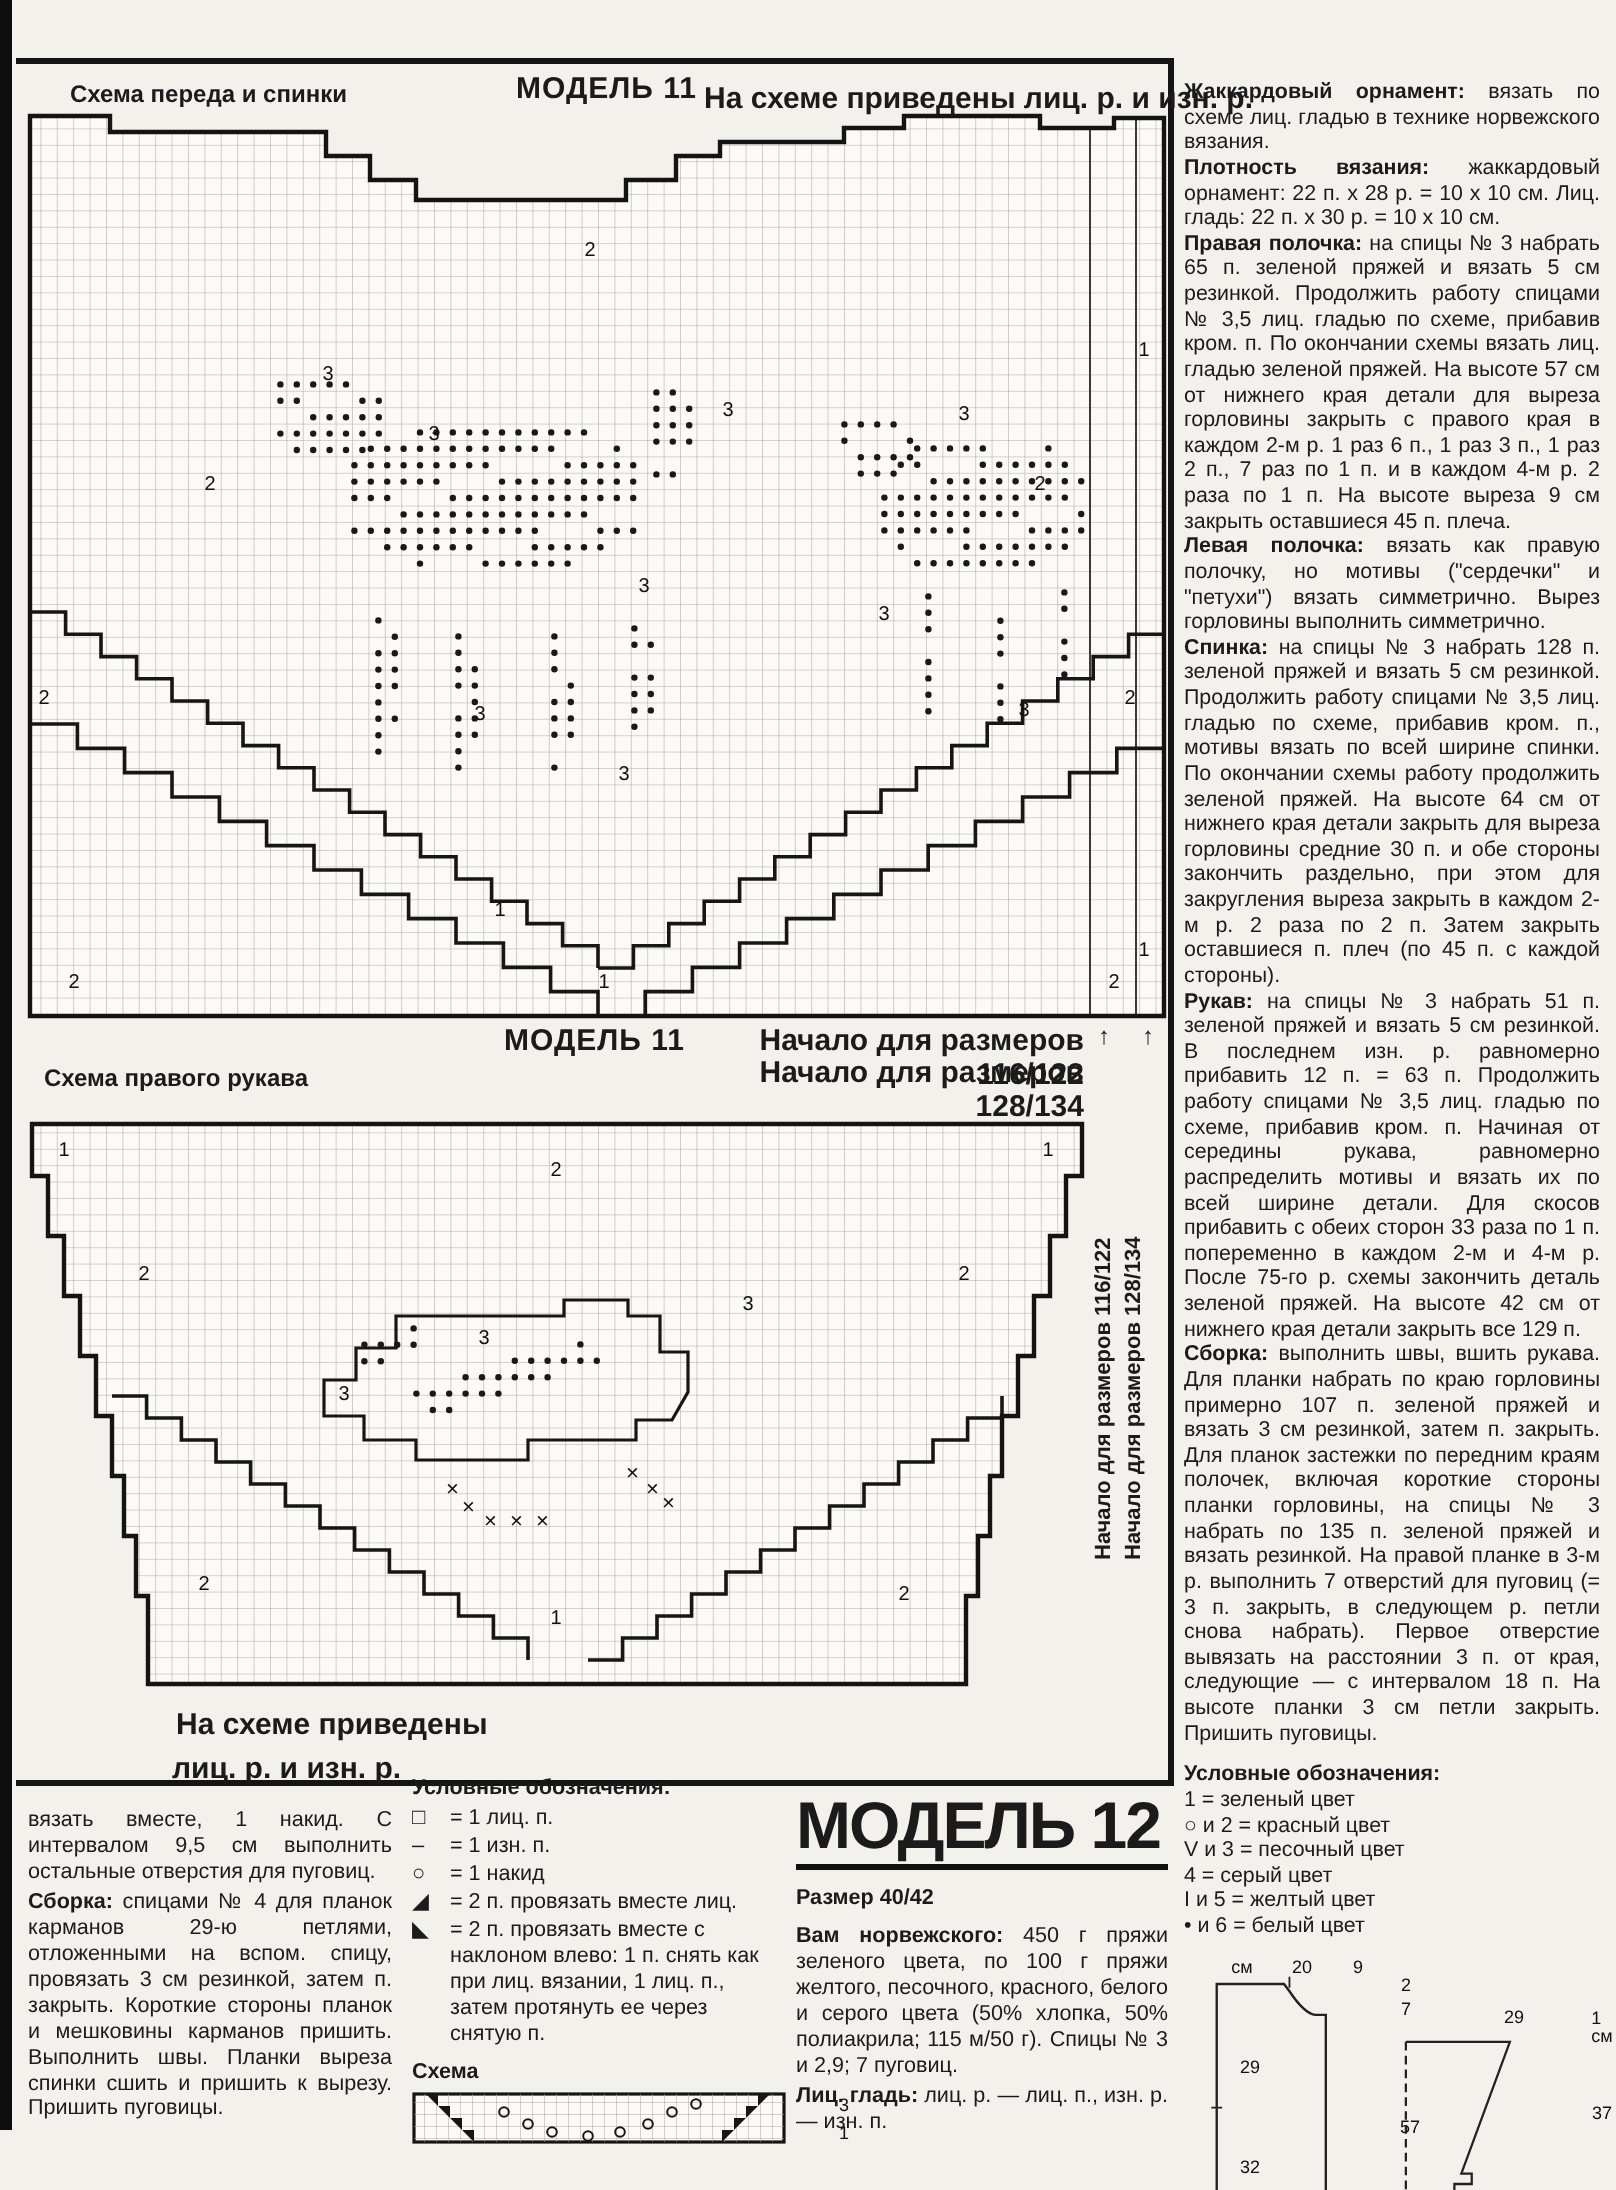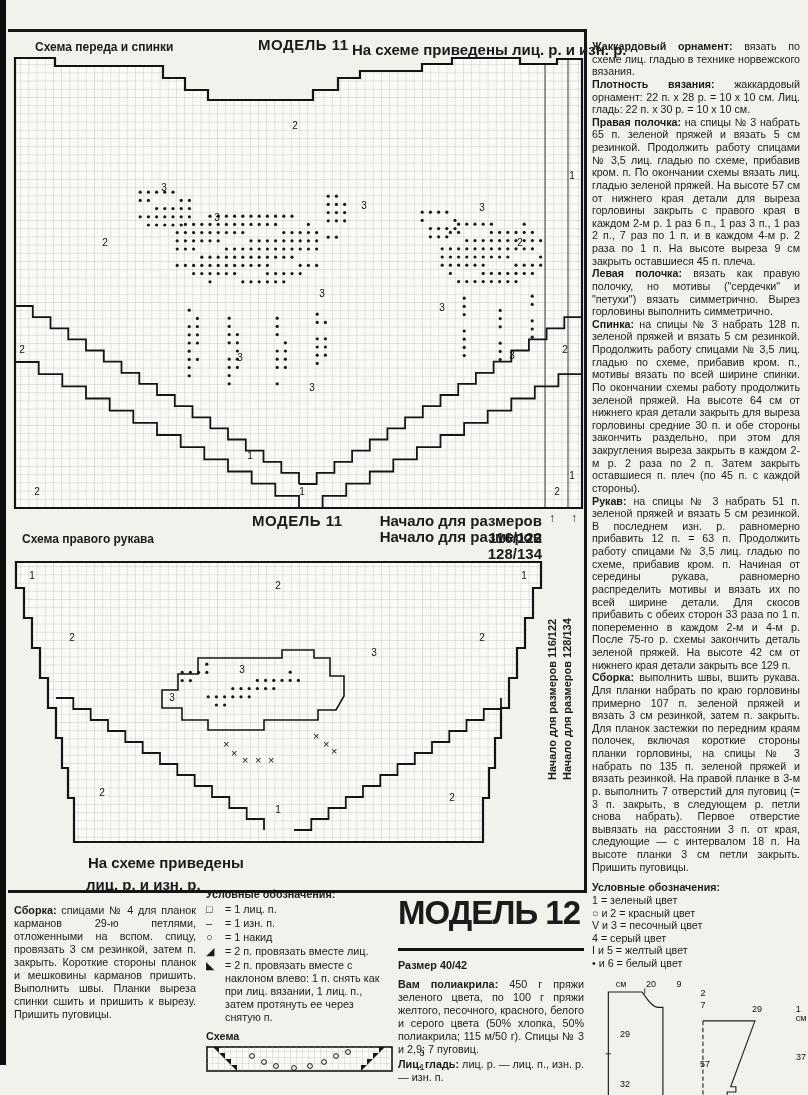--- a/index.html
+++ b/index.html
@@ -16,21 +16,21 @@
        color:#111;font-family:"Liberation Sans",sans-serif;}
   .vlabels{position:absolute;display:flex;gap:3px;}
   .vlabels span{writing-mode:vertical-rl;transform:rotate(180deg);font-size:11px;font-weight:600;
        white-space:nowrap;}
   .col{position:absolute;font-size:10.8px;line-height:1.2;text-align:justify;}
   .col p{margin:0 0 2px 0;}
   .col b{font-weight:bold;}
   .legend-item{display:flex;gap:4px;margin:0 0 1px 0;text-align:left;}
   .legend-item .sym{flex:0 0 15px;font-size:11px;line-height:1.15;}
   .m12-title{font-size:33px;font-weight:800;letter-spacing:-1px;border-bottom:3px solid #111;
-       padding:0 4px 19px 0;display:inline-block;margin:0;line-height:1;}
+       padding:0 4px 3px 0;display:inline-block;margin:0;line-height:1;}
   .rightcol{position:absolute;left:592px;top:40px;width:208px;font-size:10.7px;line-height:1.18;
        text-align:justify;}
   .rightcol p{margin:0;}
   .rightcol .clr{ text-align:left;margin:0;}
   .diagrow{display:flex;gap:4px;margin-top:6px;}
   .diag{position:relative;}
   .diag .ann{font-size:9px;margin-left:23px;}
   svg text{font-family:"Liberation Sans",sans-serif;}
 </style>
 </head>
@@ -442,20 +442,21 @@
 
   <div class="vlabels" style="left:546px;top:565px;height:215px;">
     <span>Начало для размеров 116/122</span>
     <span>Начало для размеров 128/134</span>
   </div>
 
   <div class="abs note" style="left:88px;top:854px;">На схеме приведены</div>
   <div class="abs note" style="left:86px;top:876px;">лиц. р. и изн. р.</div>
 
   <div class="col" style="left:14px;top:904px;width:182px;">
+    <p>вязать вместе, 1 накид. С интервалом 9,5 см выполнить остальные отверстия для пуговиц.</p>
     <p><b>Сборка:</b><span> спицами № 4 для планок карманов 29-ю петлями, отложенными на вспом. спицу, провязать 3 см резинкой, затем п. закрыть. Короткие стороны планок и мешковины карманов пришить. Выполнить швы. Планки выреза спинки сшить и пришить к вырезу. Пришить пуговицы.</span></p>
   </div>
 
   <div class="col" style="left:206px;top:888px;width:184px;text-align:left;">
     <p style="font-weight:bold;margin-bottom:2px;">Условные обозначения:</p>
     <div class="legend-item">
       <span class="sym">□</span>
       <span>= 1 лиц. п.</span>
       </div>
     <div class="legend-item">
@@ -504,21 +505,21 @@
           <circle cx="130" cy="11" r="2.4"></circle>
             <circle cx="142" cy="7" r="2.4"></circle>
         </g>
       </svg>
     <span class="ann" style="left: 193px; top: 8px;">3</span><span class="ann" style="left: 193px; top: 22px;">1</span></div>
   </div>
 
   <div class="col" style="left:398px;top:896px;width:186px;">
     <h1 class="m12-title">МОДЕЛЬ 12</h1>
     <p style="font-weight:bold;margin:8px 0 6px 0;">Размер 40/42</p>
-    <p><b>Вам полиакрила:</b><span> 450 г пряжи зеленого цвета, по 100 г пряжи желтого, песочного, красного, белого и серого цвета (50% хлопка, 50% полиакрила; 115 м/50 г). Спицы № 3 и 2,9; 7 пуговиц.</span></p>
+    <p><b>Вам норвежского:</b><span> 450 г пряжи зеленого цвета, по 100 г пряжи желтого, песочного, красного, белого и серого цвета (50% хлопка, 50% полиакрила; 115 м/50 г). Спицы № 3 и 2,9; 7 пуговиц.</span></p>
     <p><b>Лиц. гладь:</b><span> лиц. р. — лиц. п., изн. р. — изн. п.</span></p>
   </div>
 
   <div class="rightcol">
     <p><b>Жаккардовый орнамент:</b><span> вязать по схеме лиц. гладью в технике норвежского вязания.</span></p>
     <p><b>Плотность вязания:</b><span> жаккардовый орнамент: 22 п. х 28 р. = 10 х 10 см. Лиц. гладь: 22 п. х 30 р. = 10 х 10 см.</span></p>
     <p><b>Правая полочка:</b><span> на спицы № 3 набрать 65 п. зеленой пряжей и вязать 5 см резинкой. Продолжить работу спицами № 3,5 лиц. гладью по схеме, прибавив кром. п. По окончании схемы вязать лиц. гладью зеленой пряжей. На высоте 57 см от нижнего края детали для выреза горловины закрыть с правого края в каждом 2-м р. 1 раз 6 п., 1 раз 3 п., 1 раз 2 п., 7 раз по 1 п. и в каждом 4-м р. 2 раза по 1 п. На высоте выреза 9 см закрыть оставшиеся 45 п. плеча.</span></p>
     <p><b>Левая полочка:</b><span> вязать как правую полочку, но мотивы ("сердечки" и "петухи") вязать симметрично. Вырез горловины выполнить симметрично.</span></p>
     <p><b>Спинка:</b><span> на спицы № 3 набрать 128 п. зеленой пряжей и вязать 5 см резинкой. Продолжить работу спицами № 3,5 лиц. гладью по схеме, прибавив кром. п., мотивы вязать по всей ширине спинки. По окончании схемы работу продолжить зеленой пряжей. На высоте 64 см от нижнего края детали закрыть для выреза горловины средние 30 п. и обе стороны закончить раздельно, при этом для закругления выреза закрыть в каждом 2-м р. 2 раза по 2 п. Затем закрыть оставшиеся п. плеч (по 45 п. с каждой стороны).</span></p>
     <p><b>Рукав:</b><span> на спицы № 3 набрать 51 п. зеленой пряжей и вязать 5 см резинкой. В последнем изн. р. равномерно прибавить 12 п. = 63 п. Продолжить работу спицами № 3,5 лиц. гладью по схеме, прибавив кром. п. Начиная от середины рукава, равномерно распределить мотивы и вязать их по всей ширине детали. Для скосов прибавить с обеих сторон 33 раза по 1 п. попеременно в каждом 2-м и 4-м р. После 75-го р. схемы закончить деталь зеленой пряжей. На высоте 42 см от нижнего края детали закрыть все 129 п.</span></p>

